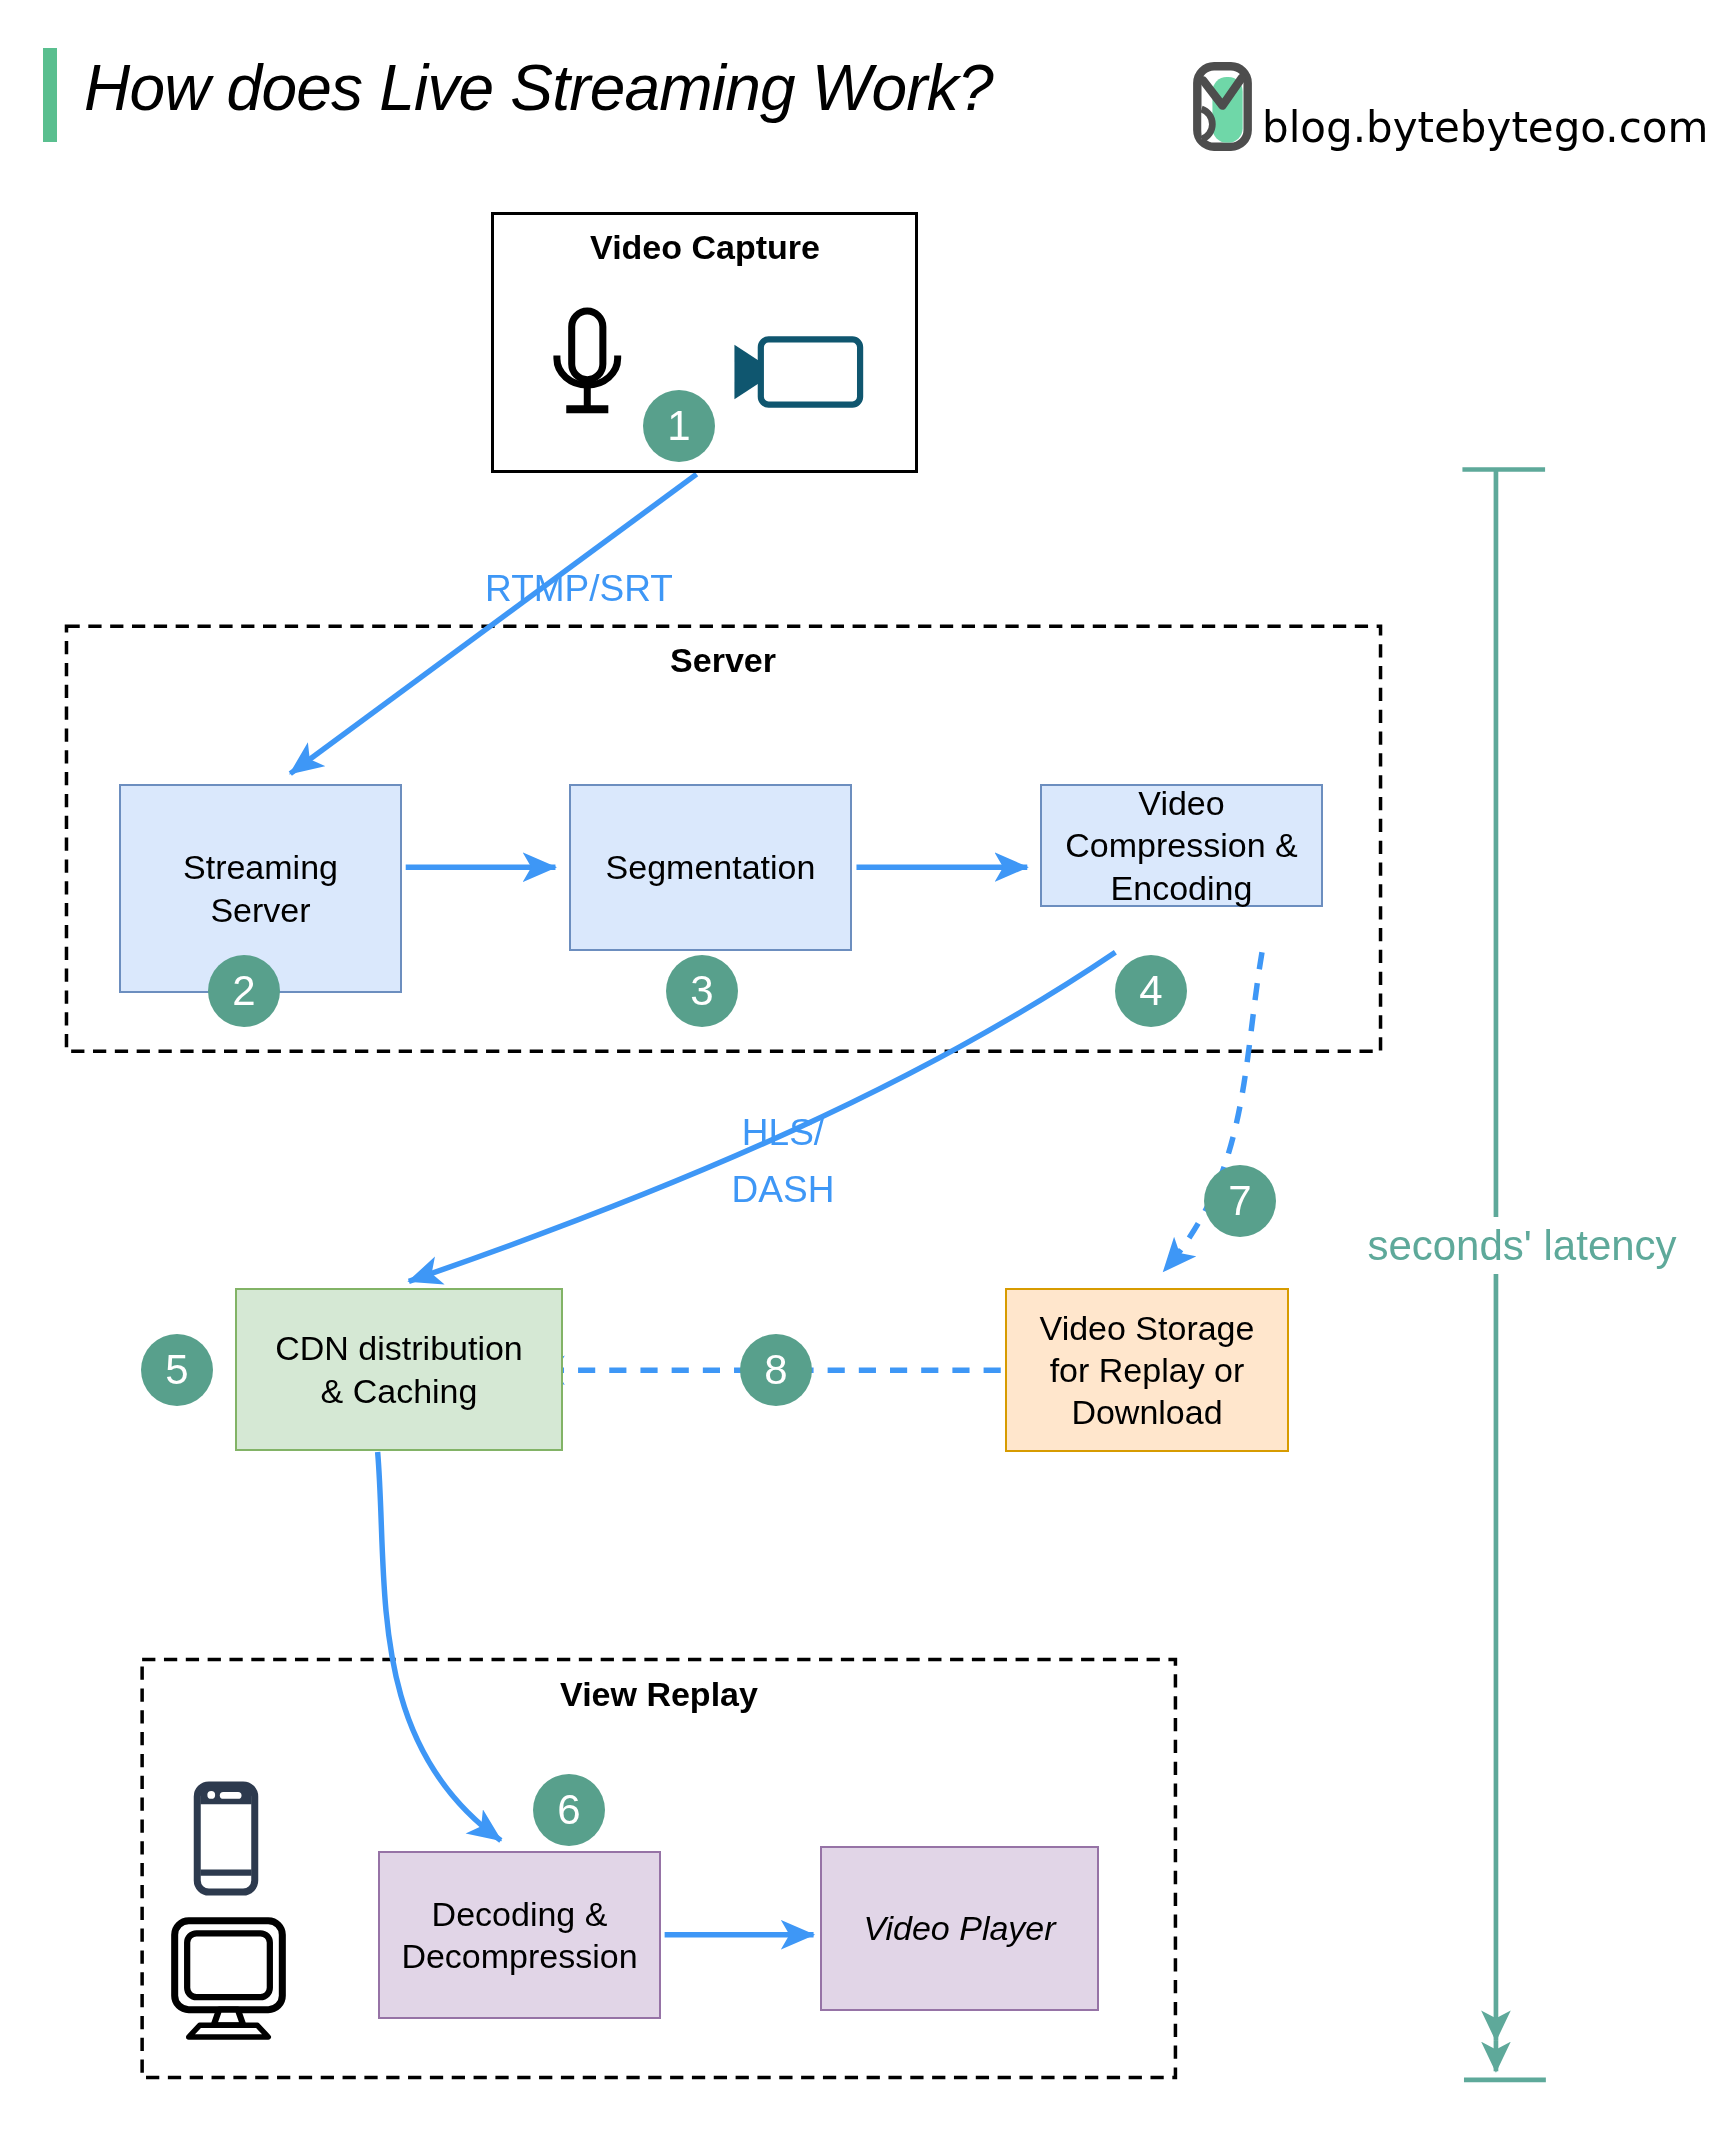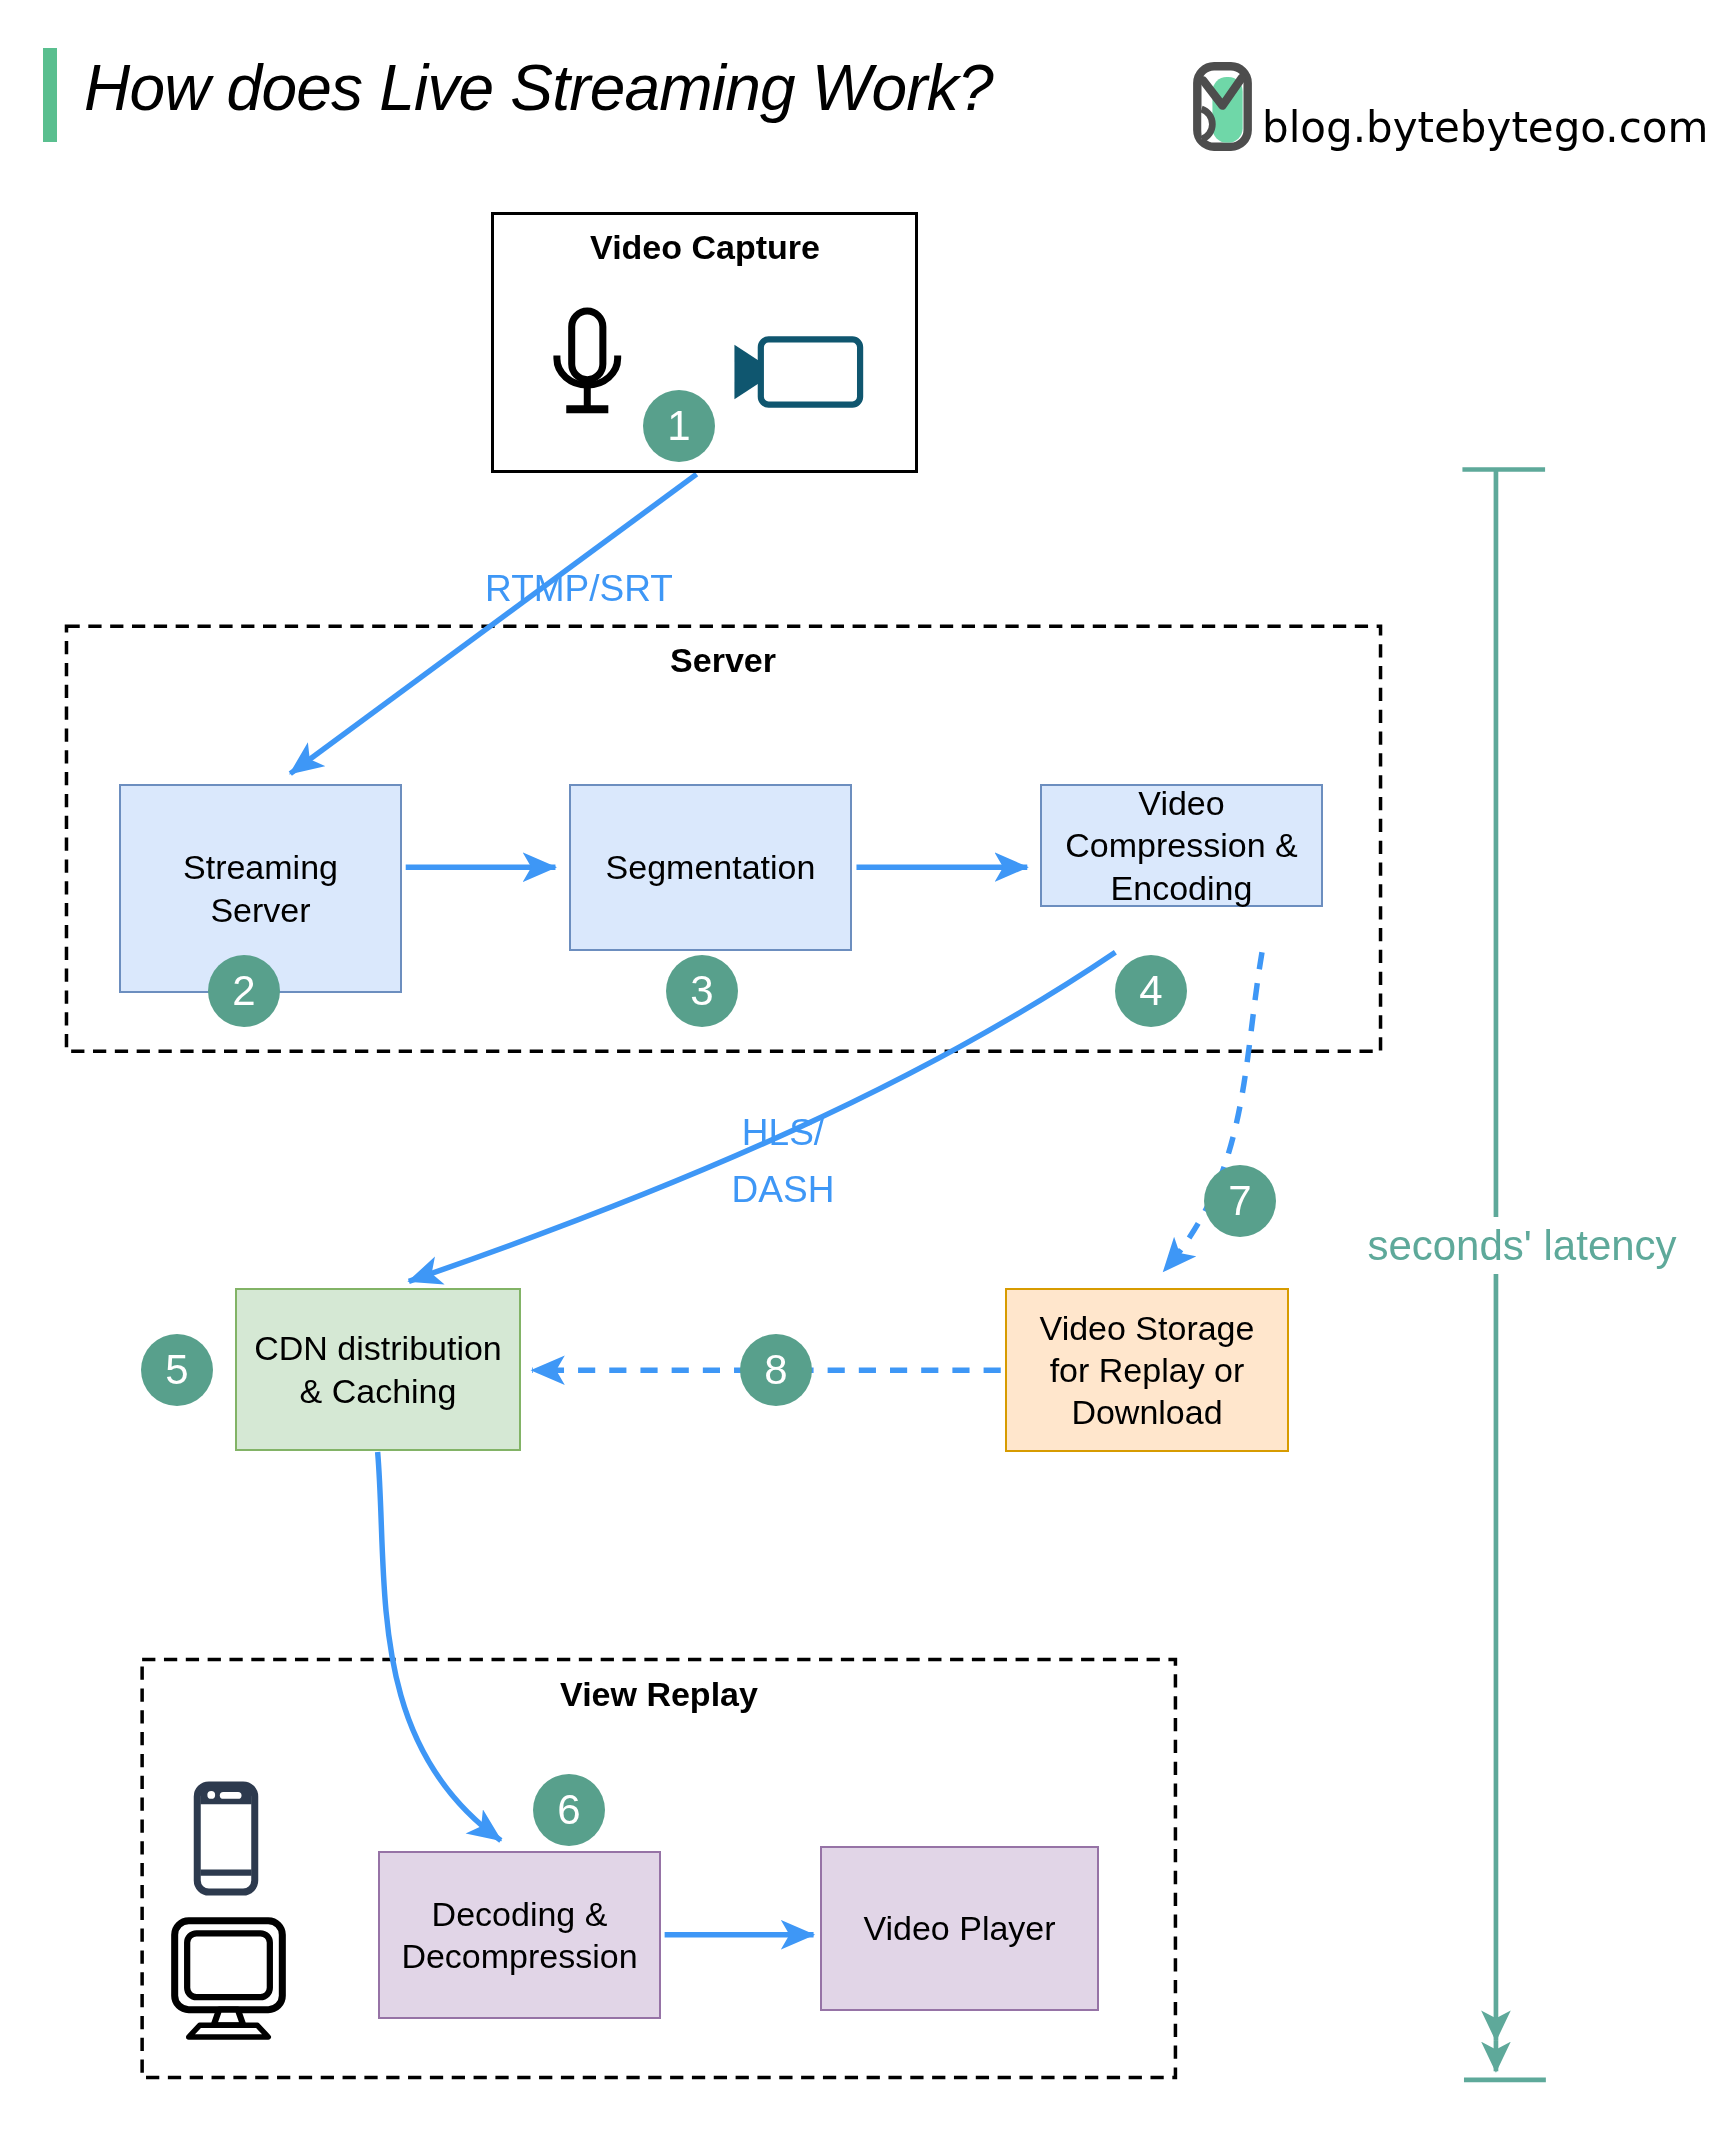--- a/index.html
+++ b/index.html
@@ -19,24 +19,24 @@
         font-size:34px;line-height:1.24;white-space:pre-line;z-index:2;box-sizing:border-box;}
   .capture-box{left:491px;top:212px;width:427px;height:261px;border:3.1px solid #000;background:#fff;z-index:2;box-sizing:border-box;}
   .capture-title{left:705px;top:228px;font-size:34px;font-weight:700;transform:translateX(-50%);z-index:3;white-space:nowrap;}
   .blue-node{background:#DAE8FC;border:2.3px solid #6C8EBF;}
   .green-node{background:#D5E8D4;border:2.3px solid #82B366;}
   .orange-node{background:#FFE6CC;border:2.3px solid #D79B00;}
   .purple-node{background:#E1D5E7;border:2.3px solid #9673A6;}
   #node-streaming{left:119px;top:784px;width:283px;height:209px;}
   #node-segmentation{left:569px;top:784px;width:283px;height:167px;}
   #node-compression{left:1040px;top:784px;width:283px;height:123px;}
-  #node-cdn{left:235px;top:1288px;width:286px;height:163px;}
+  #node-cdn{left:235px;top:1288px;width:328px;height:163px;}
   #node-storage{left:1005px;top:1288px;width:284px;height:164px;}
   #node-decoding{left:378px;top:1851px;width:283px;height:168px;}
-  #node-player{left:820px;top:1846px;width:279px;height:165px;}
+  #node-player{left:820px;top:1846px;width:279px;height:165px;font-style:italic;}
   
   .badge{width:72px;height:72px;border-radius:50%;background:#58A08C;color:#fff;
          display:flex;align-items:center;justify-content:center;font-size:42px;z-index:4;}
   
   .proto{color:#3E97F6;font-size:37px;z-index:3;transform:translateX(-50%);text-align:center;white-space:pre-line;line-height:1.55;}
   
   .latency-label{left:1522px;top:1217px;transform:translateX(-50%);color:#5EA99A;font-size:42px;
                  background:#fff;padding:4.7px 7.8px;z-index:3;white-space:nowrap;}
   .icon{z-index:3;}
 </style>

